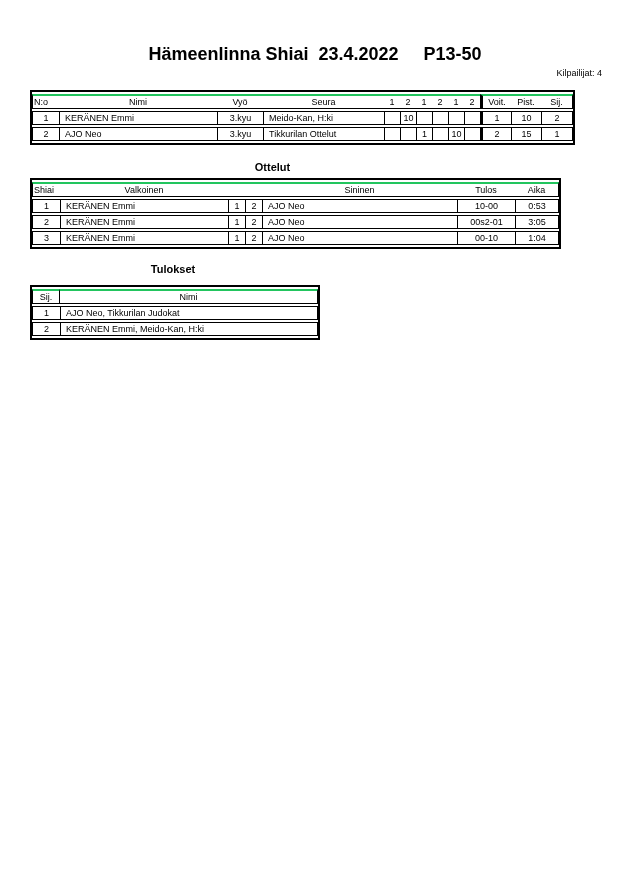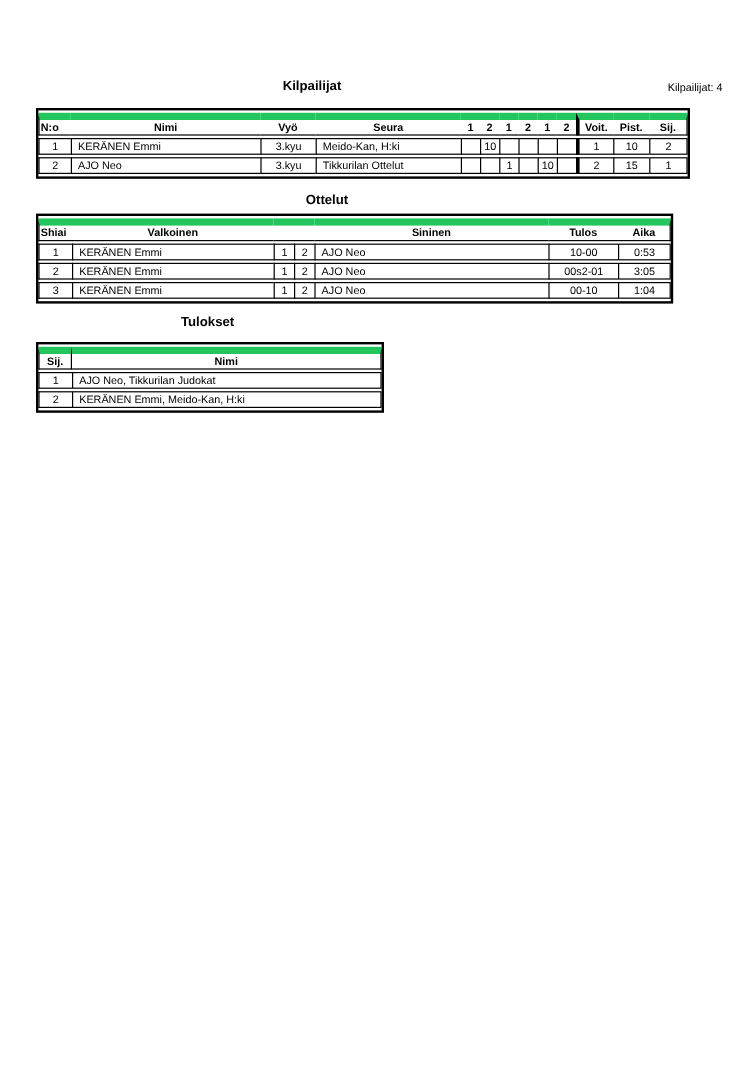--- a/index.html
+++ b/index.html
@@ -41,22 +41,22 @@
   .tbl-competitors { top: 90px;  left: 30px; }
   .tbl-matches     { top: 178px; left: 30px; }
   .tbl-results     { top: 285px; left: 30px; }
 
   .sheet th, .sheet td {
     font-size: 9px; height: 13px; line-height: 12px;
     padding: 0; overflow: hidden; white-space: nowrap;
     font-weight: normal;
   }
   .sheet th {
-    font-weight: bold;
-    border-top: 6px solid #22c55e; border-bottom: 1px solid #000;
+    font-weight: normal;
+    border-top: 2px solid #22c55e; border-bottom: 1px solid #000;
     text-align: center;
   }
   .sheet th:first-child { border-left: 1px solid #000; }
   .sheet th:last-child  { border-right: 1px solid #000; }
   .sheet td {
     border-top: 1px solid #000; border-bottom: 1px solid #000;
     border-left: 1px solid #000;
     text-align: center;
   }
   .sheet td:last-child { border-right: 1px solid #000; }
@@ -64,22 +64,22 @@
   .tl { border-left: 3px solid #000 !important; }   
   .sep-r { border-right: 1px solid #000; }          
   .al { text-align: left !important; padding-left: 5px !important; }
   .hl { text-align: left !important; padding-left: 1px !important; }
 </style>
 </head>
 <body>
 
 <div class="page">
 
-
-  <div class="section-heading heading-kilpailijat">Kilpailijat</div>
+  <div class="doc-title">Hämeenlinna Shiai  23.4.2022     P13-50</div>
+
 
   <div class="competitor-count">Kilpailijat: 4</div>
 
   <table class="sheet tbl-competitors">
     <colgroup>
       <col style="width:27px">
         <col style="width:158px">
         <col style="width:46px">
         <col style="width:121px">
       <col style="width:16px">

